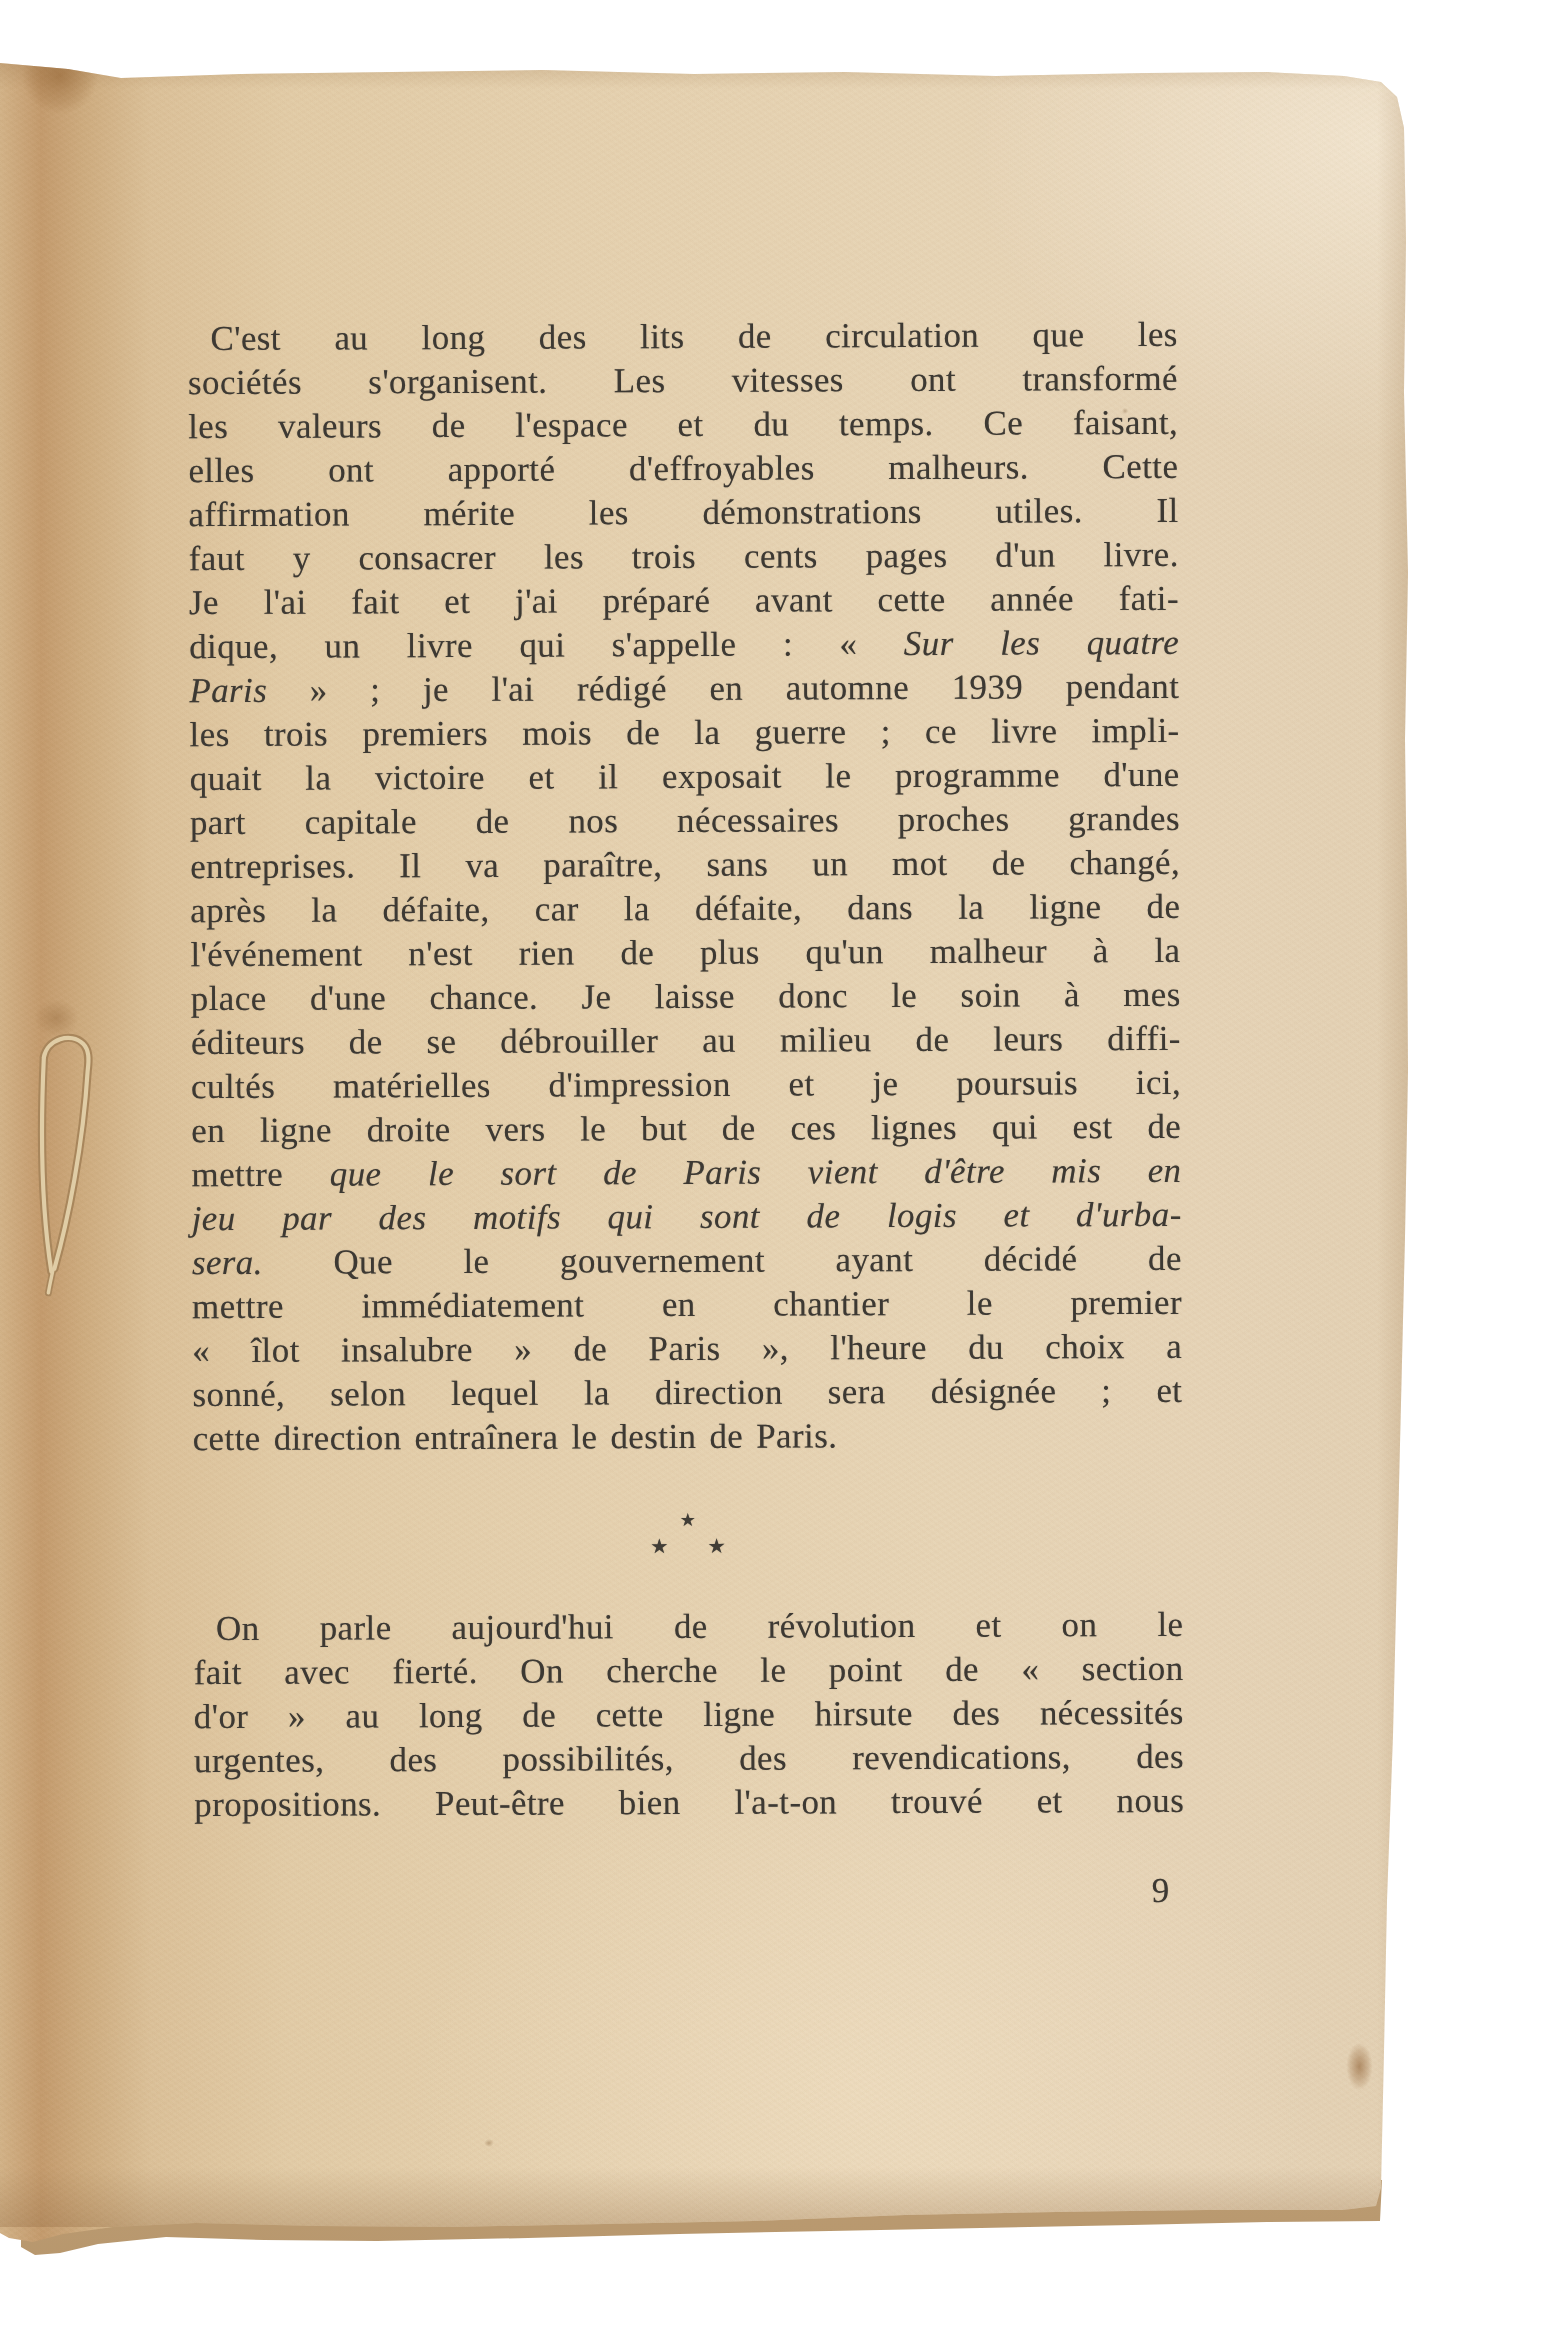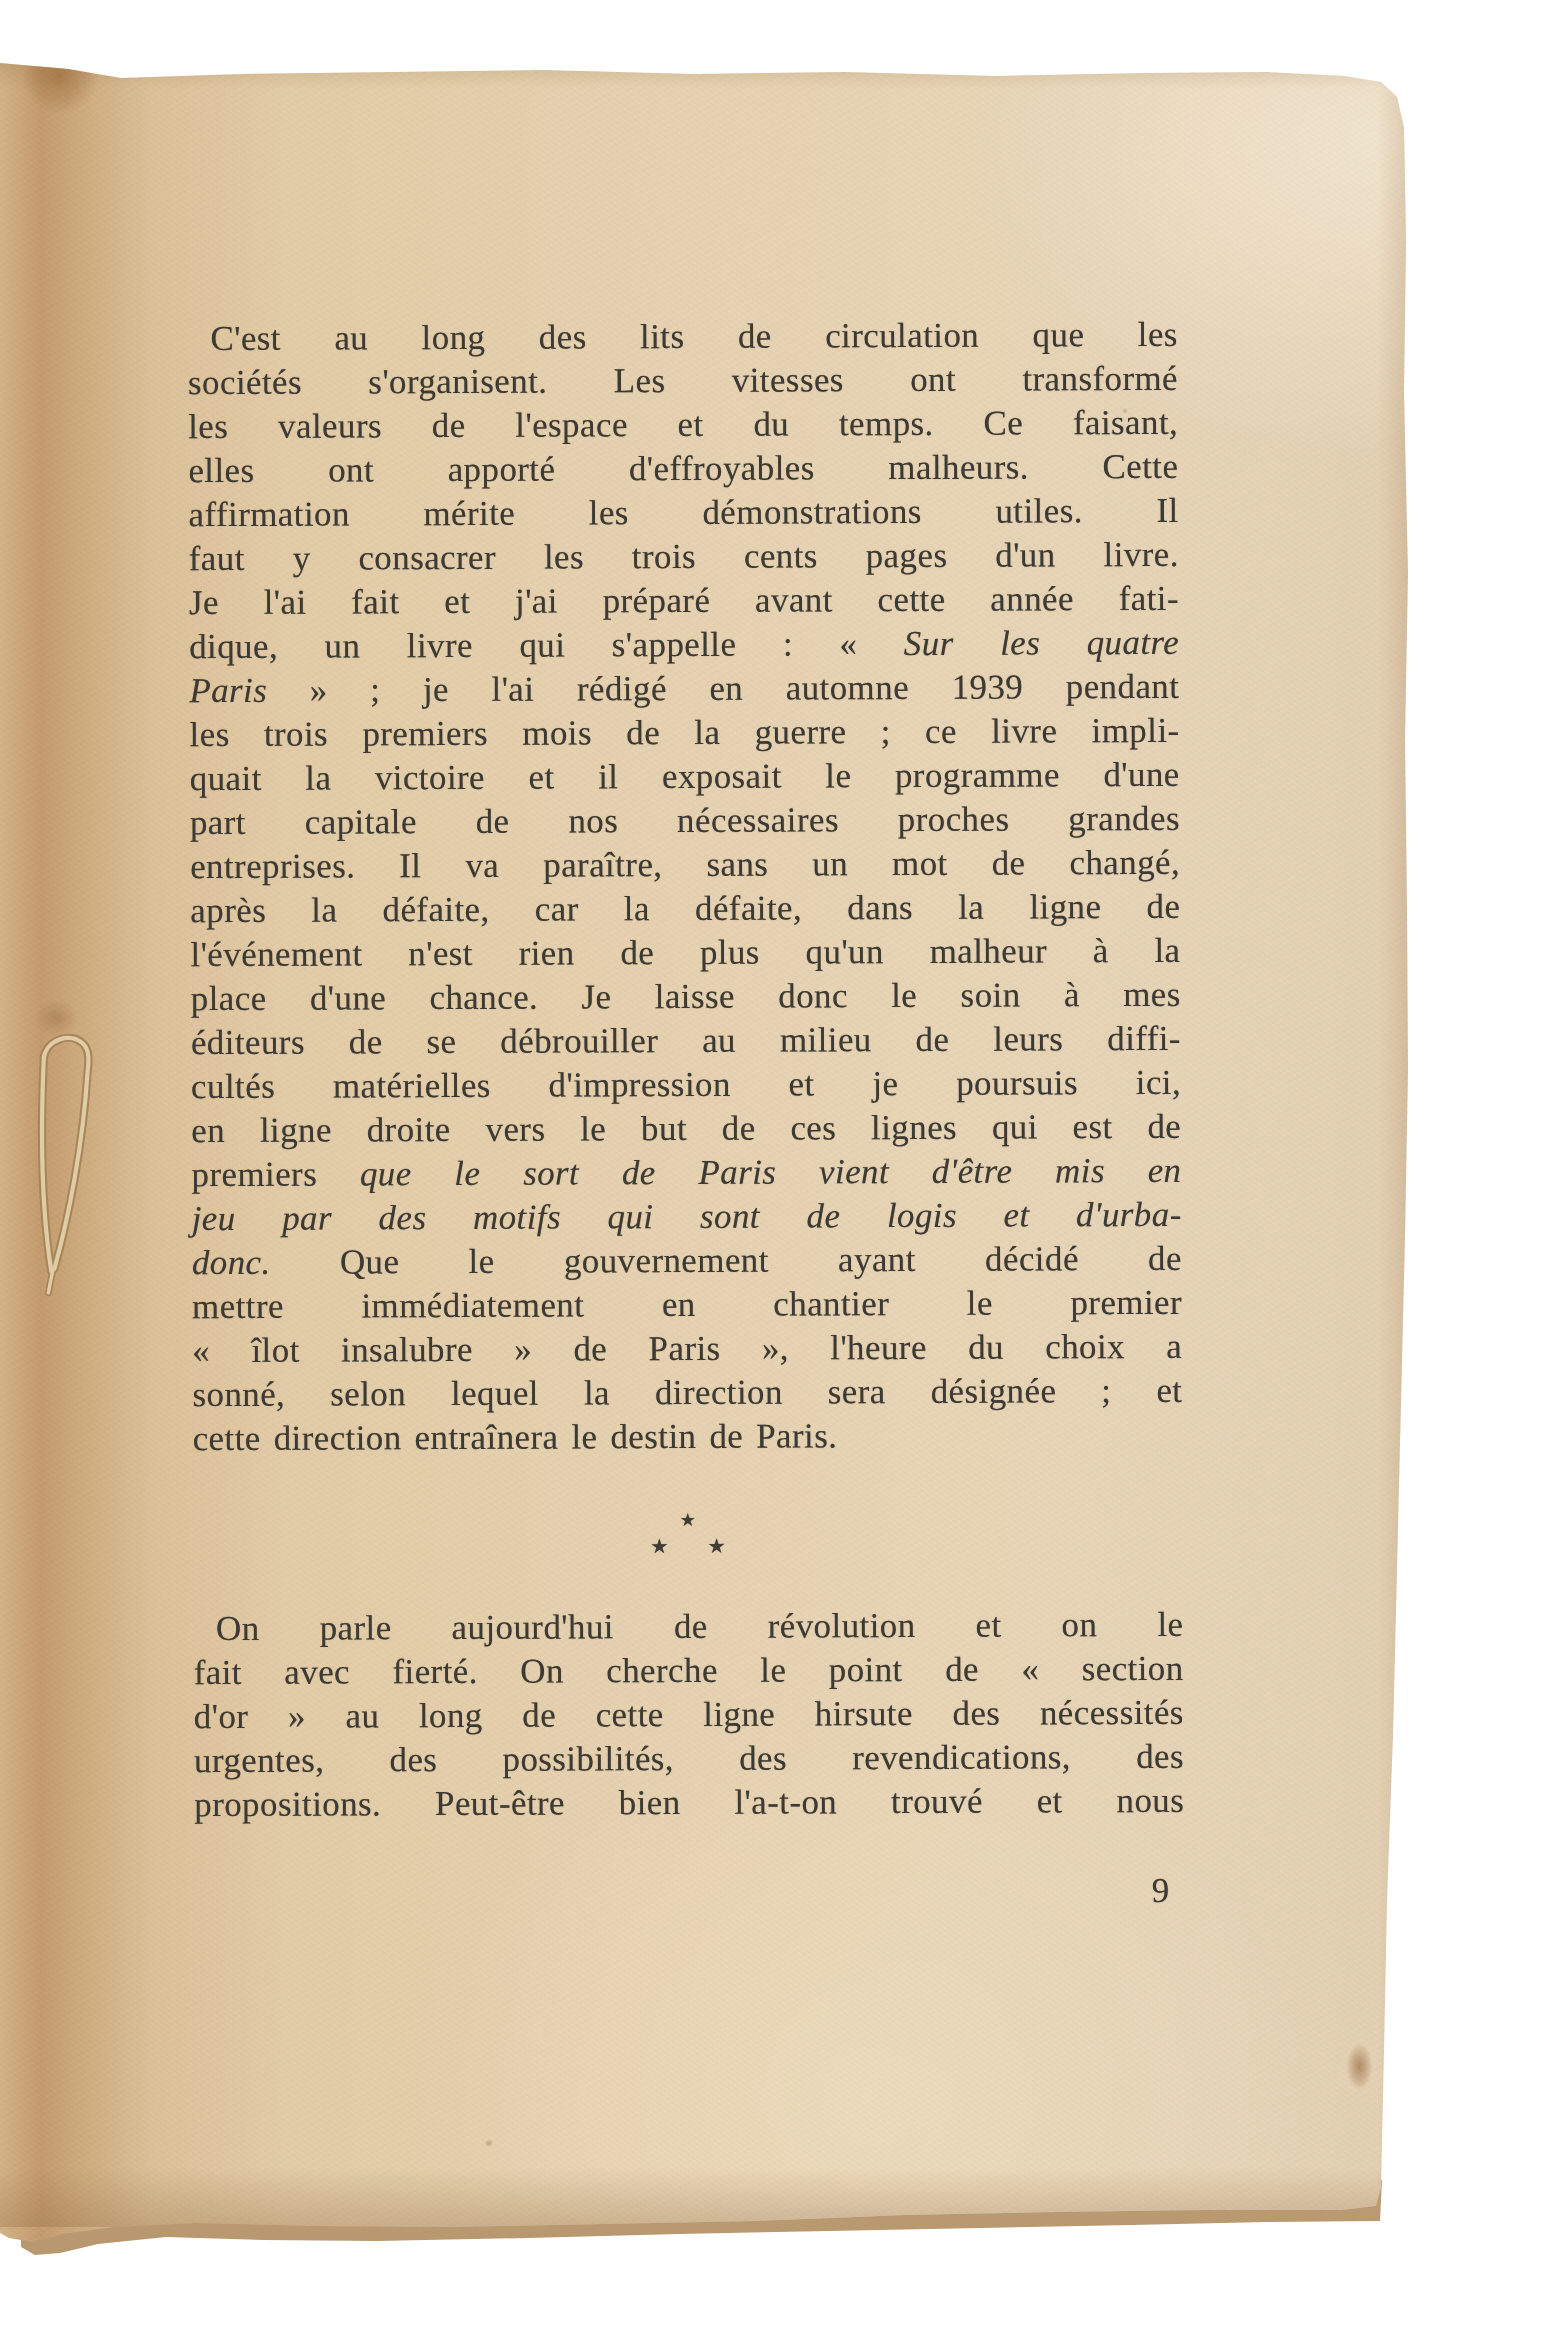--- a/index.html
+++ b/index.html
@@ -115,23 +115,23 @@
           <div class="line"><span>les trois premiers mois de la guerre ; ce livre impli-</span></div>
           <div class="line"><span>quait la victoire et il exposait le programme d'une</span></div>
           <div class="line"><span>part capitale de nos nécessaires proches grandes</span></div>
           <div class="line"><span>entreprises. Il va paraître, sans un mot de changé,</span></div>
           <div class="line"><span>après la défaite, car la défaite, dans la ligne de</span></div>
           <div class="line"><span>l'événement n'est rien de plus qu'un malheur à la</span></div>
           <div class="line"><span>place d'une chance. Je laisse donc le soin à mes</span></div>
           <div class="line"><span>éditeurs de se débrouiller au milieu de leurs diffi-</span></div>
           <div class="line"><span>cultés matérielles d'impression et je poursuis ici,</span></div>
           <div class="line"><span>en ligne droite vers le but de ces lignes qui est de</span></div>
-          <div class="line"><span>premiers </span><span class="it">que le sort de Paris vient d'être mis en</span></div>
+          <div class="line"><span>mettre </span><span class="it">que le sort de Paris vient d'être mis en</span></div>
           <div class="line"><span class="it">jeu par des motifs qui sont de logis et d'urba-</span></div>
-          <div class="line"><span class="it">donc.</span><span> Que le gouvernement ayant décidé de</span></div>
+          <div class="line"><span class="it">sera.</span><span> Que le gouvernement ayant décidé de</span></div>
           <div class="line"><span>mettre immédiatement en chantier le premier</span></div>
           <div class="line"><span>« îlot insalubre » de Paris », l'heure du choix a</span></div>
           <div class="line"><span>sonné, selon lequel la direction sera désignée ; et</span></div>
           <div class="line no-just"><span>cette direction entraînera le destin de Paris.</span></div>
         </div>
 
       <div class="divider">
         <div class="star-top">★</div>
         <div class="star-pair">★ ★</div>
       </div>

